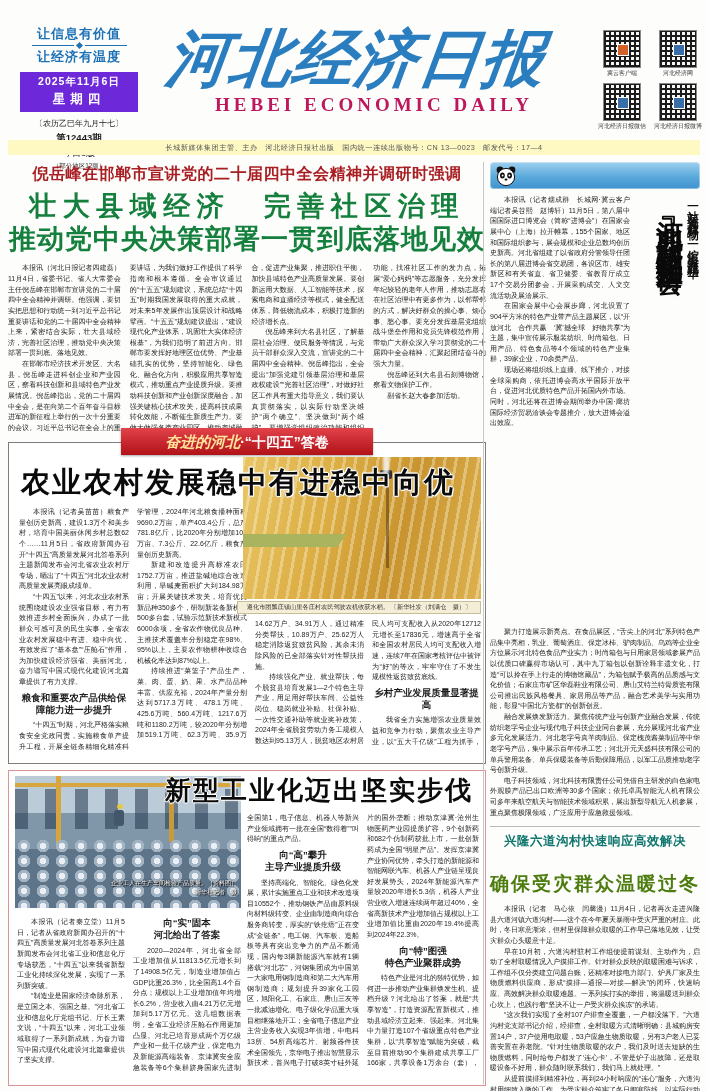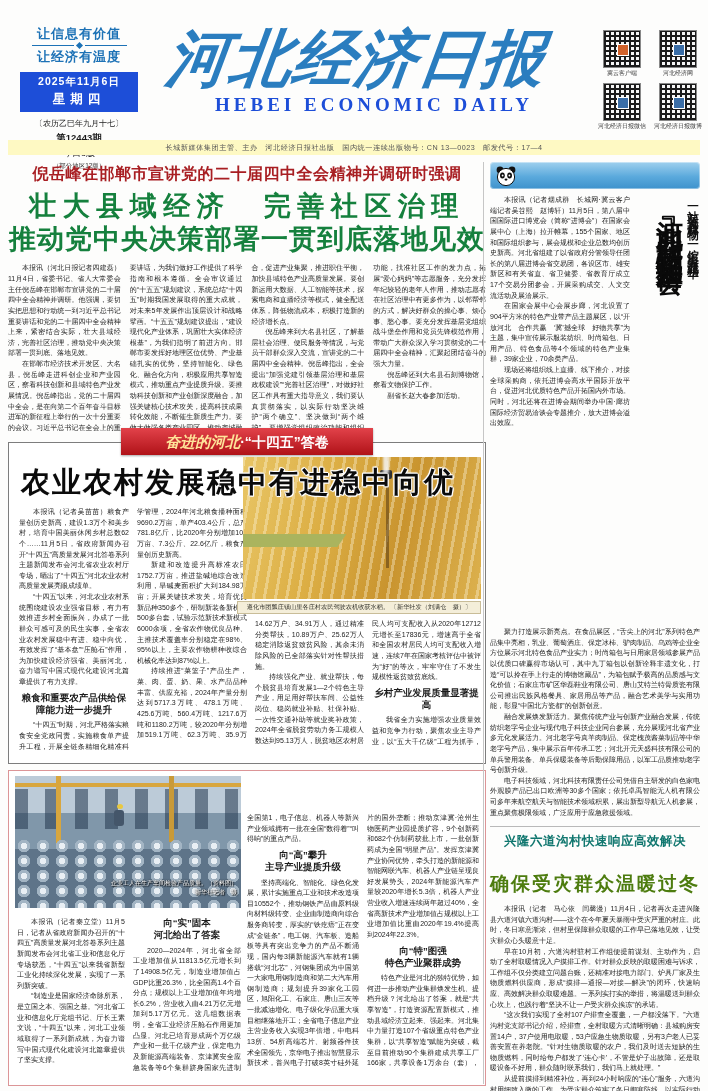--- a/index.html
+++ b/index.html
@@ -5,31 +5,31 @@
   html,body{margin:0;padding:0;}
   body{width:708px;height:1091px;background:#fdfdfc;position:relative;overflow:hidden;
        font-family:"Liberation Sans","DejaVu Sans",sans-serif;color:#1b1b1b;}
   .abs{position:absolute;}
   
   .m-left{left:20px;top:26px;width:118px;text-align:center;}
   .slogan{color:#1d72b6;font-weight:bold;font-size:13px;letter-spacing:1px;line-height:1.25;}
   .slogan-sep{display:flex;align-items:center;justify-content:center;height:7px;}
   .slogan-sep .ln{height:1px;background:#1d72b6;width:42px;}
   .slogan-sep .dia{width:5px;height:5px;background:#1d72b6;transform:rotate(45deg);margin:0 3px;}
-  .datebox{background:#1d4ed8;color:#fff;margin-top:6px;padding:3px 0 4px;}
+  .datebox{background:#6d28d9;color:#fff;margin-top:6px;padding:3px 0 4px;}
   .datebox .d1{font-size:10.5px;font-weight:bold;letter-spacing:1px;}
   .datebox .d2{font-size:12.5px;font-weight:bold;letter-spacing:5px;margin-top:2px;}
   .lunar{font-size:8px;color:#222;margin-top:6px;}
   .issue{font-size:9.5px;font-weight:bold;margin-top:3px;}
   .pages{font-size:9px;margin-top:2px;}
   .note{font-size:6.5px;margin-top:2px;color:#333;}
   .m-center{left:138px;top:26px;width:436px;text-align:center;}
   .title-cn{font-family:"DejaVu Serif","Liberation Serif",serif;font-style:italic;font-weight:bold;
             font-size:62px;line-height:1.05;color:#2a7dbf;transform:skewX(-7deg);letter-spacing:1px;white-space:nowrap;}
-  .title-en{margin-top:3px;font-size:19px;font-weight:bold;color:#1d4ed8;letter-spacing:4px;
+  .title-en{margin-top:3px;font-size:19px;font-weight:bold;color:#be185d;letter-spacing:4px;
             font-family:"Liberation Serif","DejaVu Serif",serif;margin-left:36px;}
   .qr-grid{right:10px;top:30px;width:100px;display:grid;grid-template-columns:1fr 1fr;gap:5px 8px;}
   .qr{text-align:center;}
   .qr-box{width:36px;height:36px;margin:0 auto;border:1px solid #888;position:relative;
      background-image:repeating-linear-gradient(90deg,#1b1b1b 0 2px,rgba(0,0,0,0) 2px 5px),
                       repeating-linear-gradient(0deg,#1b1b1b 0 2px,#f6f6f6 2px 5px);}
   .qr-dot{position:absolute;left:13px;top:13px;width:10px;height:10px;background:#3a6ea8;border:1px solid #fff;}
   .qr-dot.orange{background:#d2622a;}
   .qr-label{font-size:6px;color:#333;margin-top:1px;white-space:nowrap;}
   .pub-bar{left:8px;right:8px;top:140px;height:15px;background:#fef9c3;text-align:center;
@@ -214,20 +214,21 @@
     <div class="post1"></div>
     <div class="post2"></div>
     <div class="parts"></div>
     <div class="worker"></div>
     <div class="helmet"></div>
   </div>
   <div class="ind-caption">
     <div>企业工人在生产车间检验产品质量。（资料图）</div>
     <div>新华社记者　摄</div>
   </div>
+  <div class="ind-head">新型工业化迈出坚实步伐</div>
   <div class="ind-colsR bt">
     <p class="p" style="text-indent:0;">全国第1，电子信息、机器人等新兴产业领域拥有一批在全国“数得着”“叫得响”的重点产品。</p>
     <div class="sh">向“高”攀升
 主导产业提质升级</div>
     <p class="p">坚持高端化、智能化、绿色化发展，累计实施重点工业和技术改造项目10552个，推动钢铁产品由原料级向材料级转变、企业由制造商向综合服务商转变，厚实的“铁疙瘩”正在变成“金链条”，电工钢、汽车板、造船板等具有突出竞争力的产品不断涌现，国内每3辆新能源汽车就有1辆搭载“河北芯”，河钢集团成为中国第一大家电用钢制造商和第二大汽车用钢制造商；规划提升39家化工园区，旭阳化工、石家庄、唐山三友等一批减油增化、电子级化学品重大项目相继落地开工；全省电子信息产业主营业务收入实现3年倍增，中电科13所、54所高端芯片、射频器件技术全国领先，京华电子推出智慧显示新技术，普兴电子打破8英寸硅外延片的国外垄断；推动京津冀·沧州生物医药产业园提质扩容，9个创新药和682个仿制药获批上市，一批创新药成为全国“明星产品”。发挥京津冀产业协同优势，牵头打造的新能源和智能网联汽车、机器人产业链呈现良好发展势头，2024年新能源汽车产量较2020年增长5.3倍，机器人产业营业收入增速连续两年超过40%，全省高新技术产业增加值占规模以上工业增加值比重由2020年19.4%提高到2024年22.3%。</p>
     <div class="sh">向“特”图强
 特色产业聚群成势</div>
     <p class="p">特色产业是河北的独特优势，如何进一步推动产业集群焕发生机、提档升级？河北给出了答案，就是“共享智造”，打造资源配置新模式，推动县域经济立起来、强起来。河北集中力量打造107个省级重点特色产业集群，以“共享智造”赋能为突破，截至目前推动90个集群建成共享工厂166家，共享设备1万余台（套），带动1.3万余家企业受益，打造临西轴承、永年紧固件、清河羊绒、唐山机器人等一批共享标杆，生产效率实现有效提升。在省级重点特色产业集群中，已累计培育“领跑者”企业589家，带动3200多家集群企业快速发展。（下转第二版）</p>
   </div>
   <div class="ind-colsL bt">

